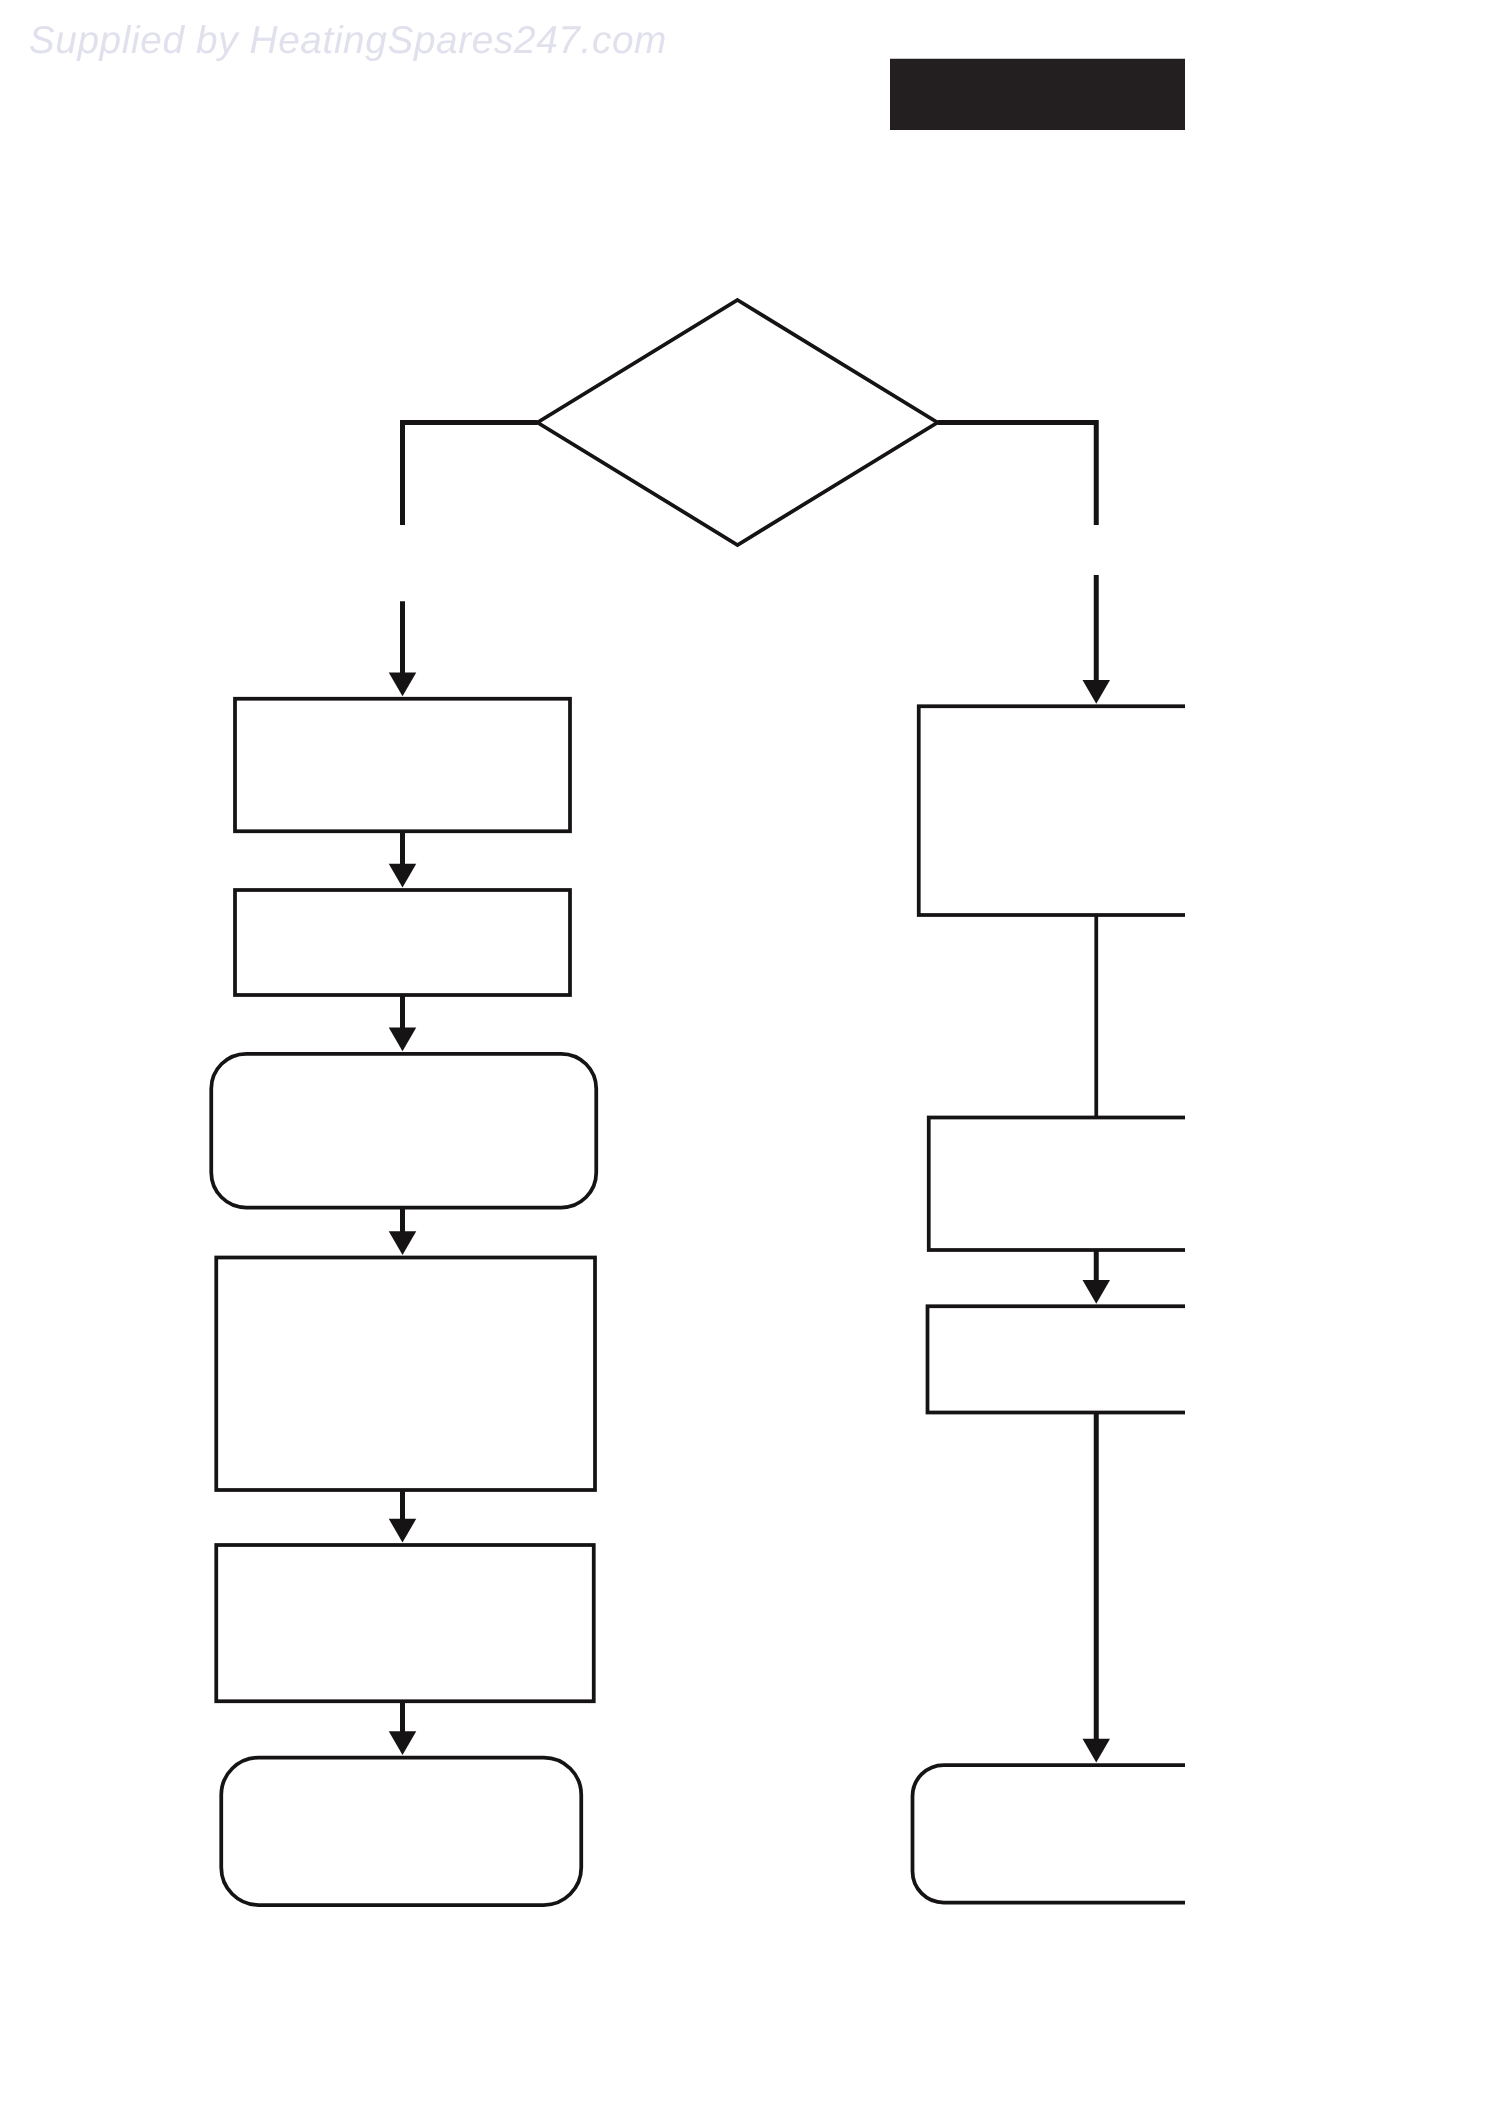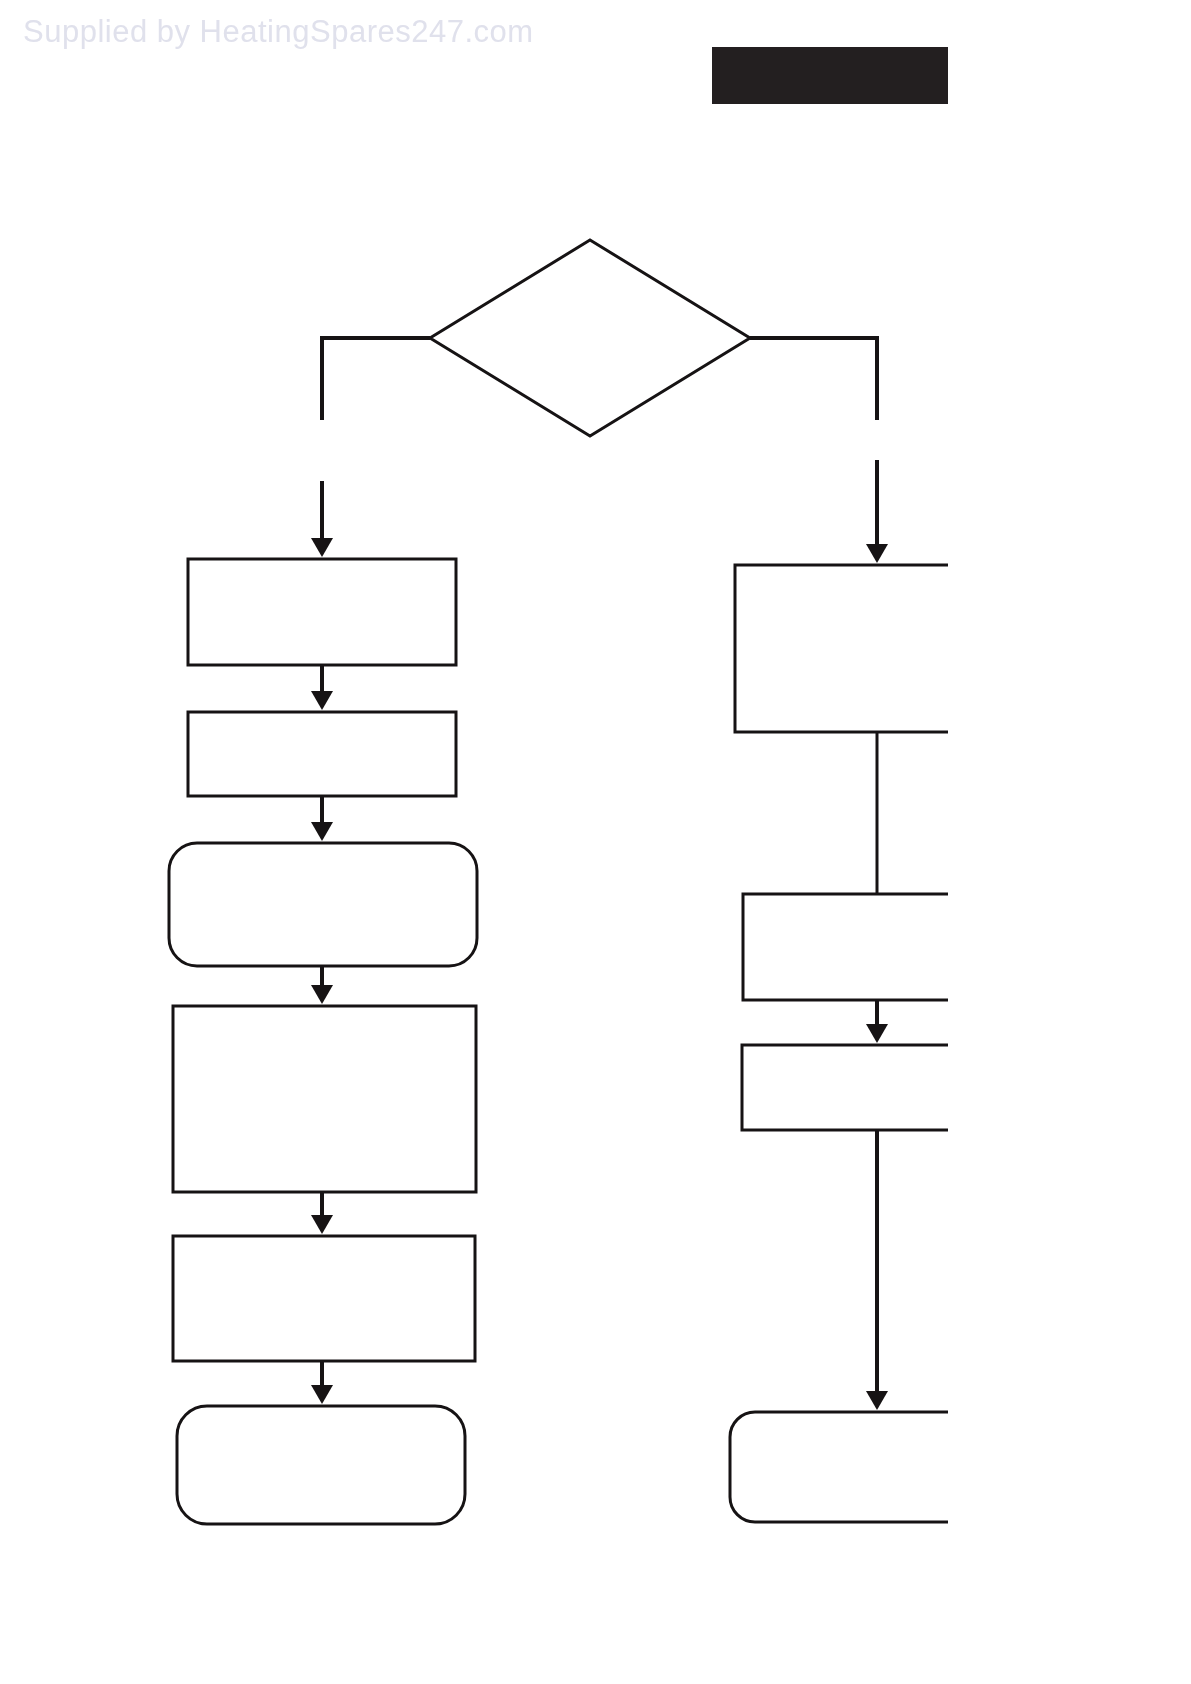--- a/index.html
+++ b/index.html
@@ -7,20 +7,21 @@
     padding: 0;
     background: #ffffff;
   }
   .page {
     position: relative;
     width: 948px;
     height: 1684px;
     background: #ffffff;
     overflow: hidden;
     font-family: "Liberation Sans", sans-serif;
+    font-style: italic;
   }
   .watermark {
     position: absolute;
     left: 23px;
     top: 14px;
     font-size: 31px;
     letter-spacing: 0.5px;
     font-weight: 400;
     white-space: nowrap;
     user-select: none;

